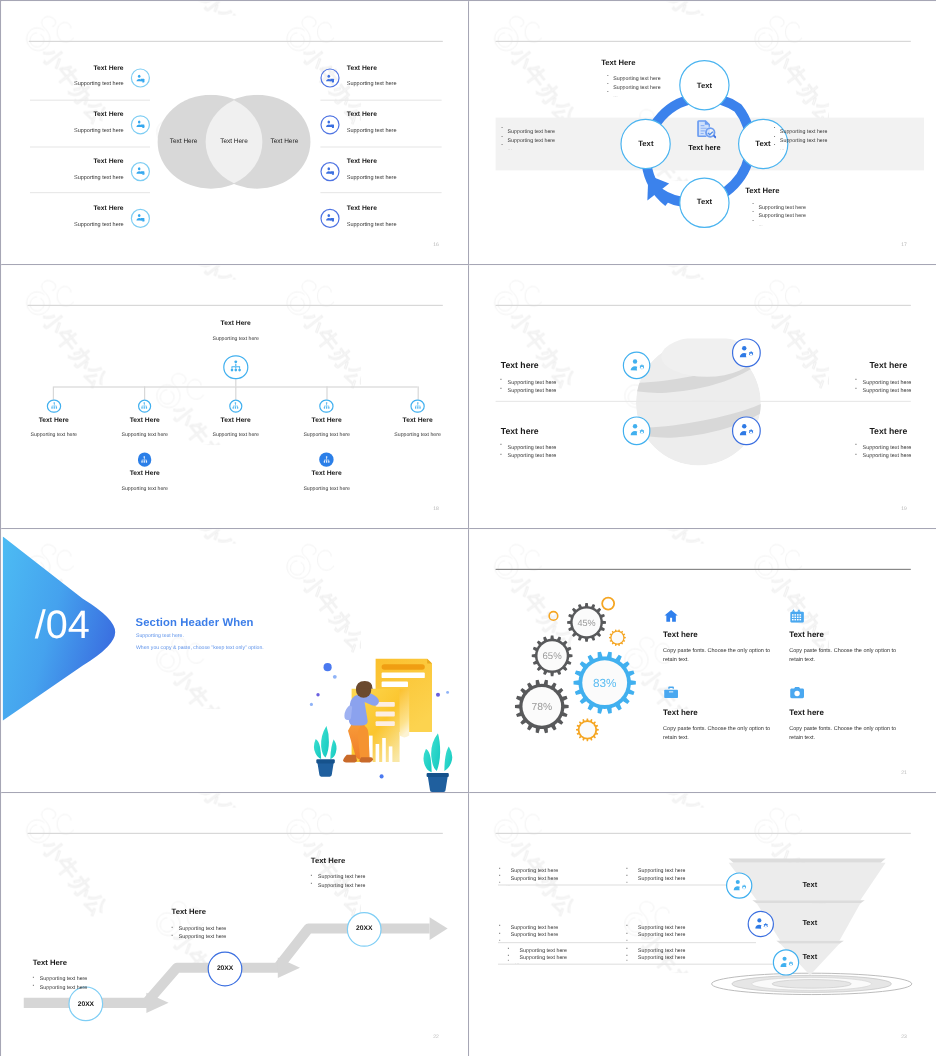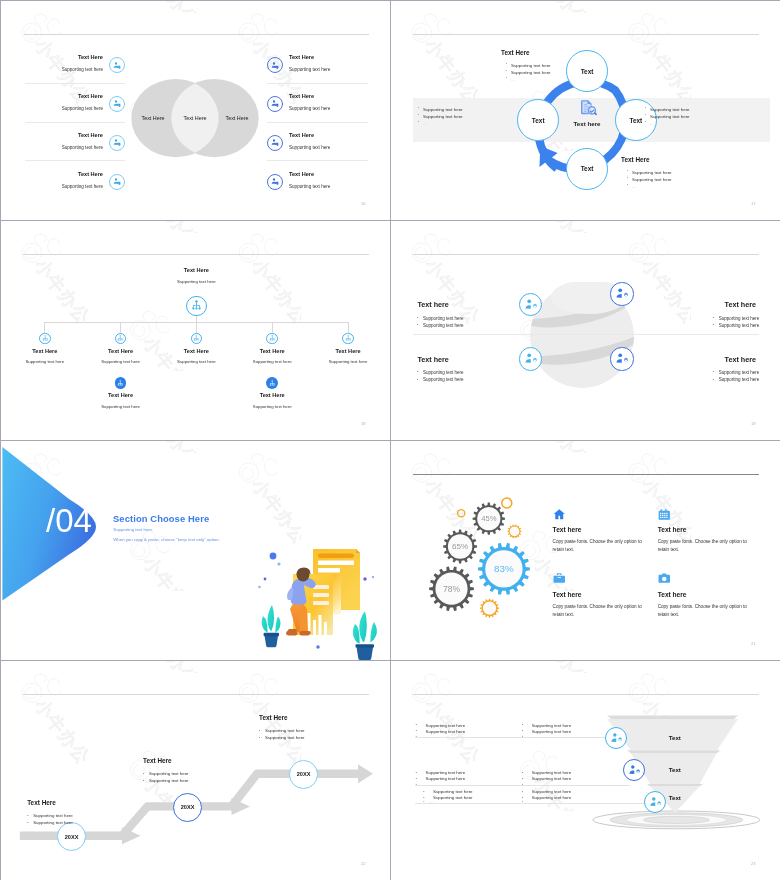--- a/index.html
+++ b/index.html
@@ -410,22 +410,22 @@
       <svg viewBox="0 0 100 155" style="position:absolute;left:0;top:6.1px;width:100px;height:155px;">
         <defs>
           <linearGradient id="secgrad" x1="0" y1="0.1" x2="1" y2="0.55">
             <stop offset="0" stop-color="#4cbaf3"></stop>
               <stop offset="0.5" stop-color="#45a2ee"></stop>
             <stop offset="1" stop-color="#3a6ee0"></stop>
           </linearGradient>
         </defs>
         <path fill="url(#secgrad)" d="M1.4 0 L68 52 Q95 68.5 95 79.8 Q95 91 68 107.5 L1.4 153.4 Z"></path>
       </svg>
-      <div style="position:absolute;left:45px;top:63px;width:60px;font-size:33px;line-height:33px;color:#fff;font-family:'Liberation Sans',sans-serif;font-weight:normal;">/04</div>
-      <div style="position:absolute;left:112px;top:71.5px;font-size:9.4px;font-weight:bold;color:#3b7de8;letter-spacing:0.1px;">Section Choose Here</div>
+      <div style="position:absolute;left:28px;top:63px;width:60px;font-size:33px;line-height:33px;color:#fff;font-family:'Liberation Sans',sans-serif;font-weight:normal;">/04</div>
+      <div style="position:absolute;left:112px;top:71.5px;font-size:9.4px;font-weight:bold;color:#3b7de8;letter-spacing:0.1px;">Section Header When</div>
       <div style="position:absolute;left:112.3px;top:86.3px;font-size:4.3px;color:#5d92ea;">Supporting text here.</div>
       <div style="position:absolute;left:112.3px;top:95.6px;font-size:4.3px;color:#5d92ea;">When you copy &amp; paste, choose "keep text only" option.</div>
       <svg id="s5-ill" viewBox="0 0 135 118" style="position:absolute;left:255px;top:102px;width:135px;height:118px;">
         <defs>
           <linearGradient id="ygrad1" x1="0" y1="0" x2="0.6" y2="1">
             <stop offset="0" stop-color="#fbc02d"></stop>
               <stop offset="1" stop-color="#fcd34f"></stop>
           </linearGradient>
           <linearGradient id="ygrad2" x1="0.1" y1="0" x2="0.9" y2="1">
             <stop offset="0" stop-color="#fdd74f"></stop>

